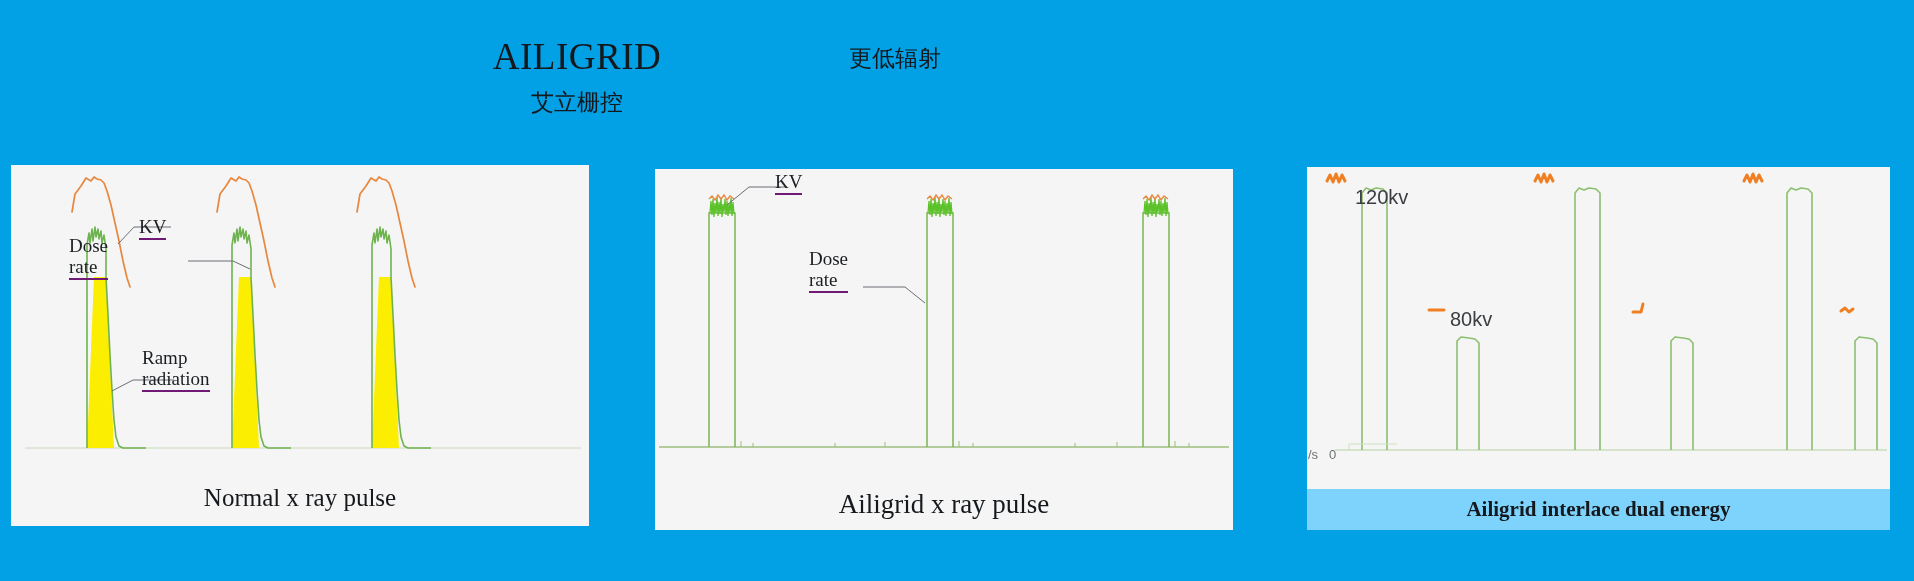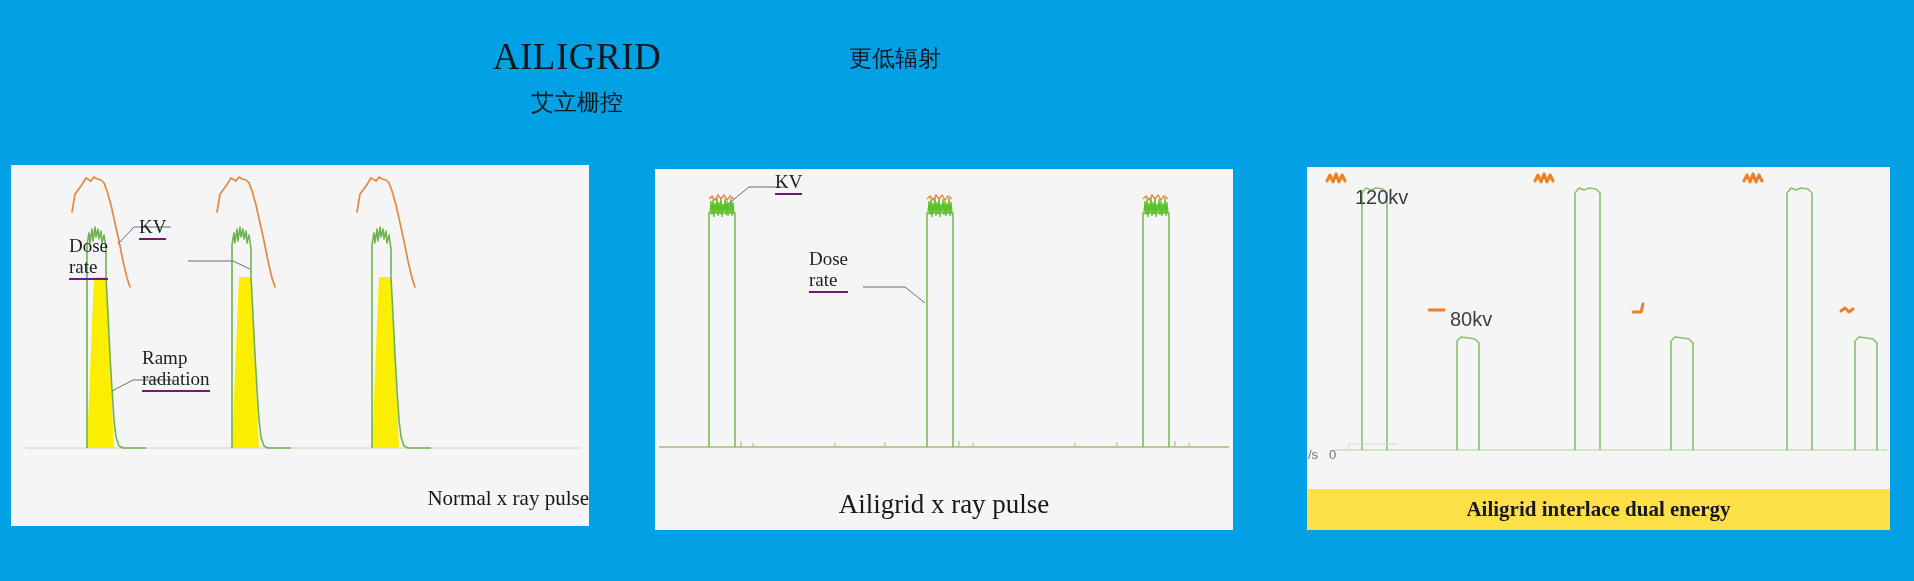--- a/index.html
+++ b/index.html
@@ -68,25 +68,25 @@
   #panel-2 .plot { height: 309px; }
   #panel-3 .plot { height: 322px; background: #f4f5f4; }
 
   .caption-bar {
     position: absolute;
     left: 0;
     width: 100%;
     text-align: center;
     color: #15181c;
   }
-  #panel-1 .caption-bar { top: 305px; height: 56px; line-height: 56px; font-size: 21px; text-align: right; }
+  #panel-1 .caption-bar { top: 305px; height: 56px; line-height: 56px; font-size: 25px; }
   #panel-2 .caption-bar { top: 309px; height: 52px; line-height: 52px; font-size: 27px; }
   #panel-3 .caption-bar {
     top: 322px; height: 41px; line-height: 41px;
-    font-size: 21px; font-weight: bold; background: #fde047;
+    font-size: 21px; font-weight: bold; background: #7dd3fc;
   }
 
   
   .anno {
     position: absolute;
     font-family: "Liberation Serif", serif;
     font-size: 19px;
     color: #1b1e22;
     line-height: 21px;
     white-space: pre-line;

